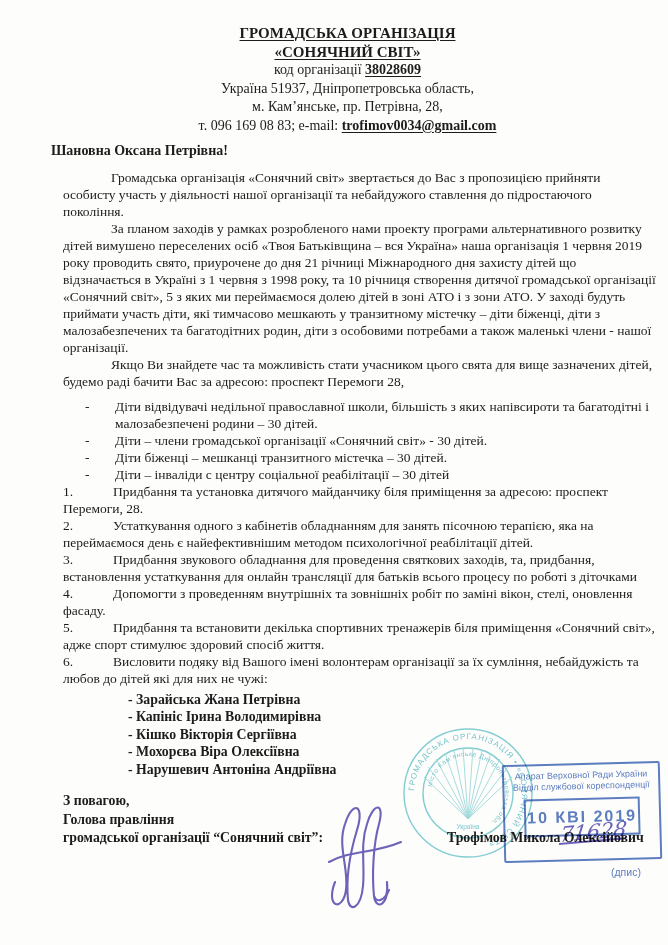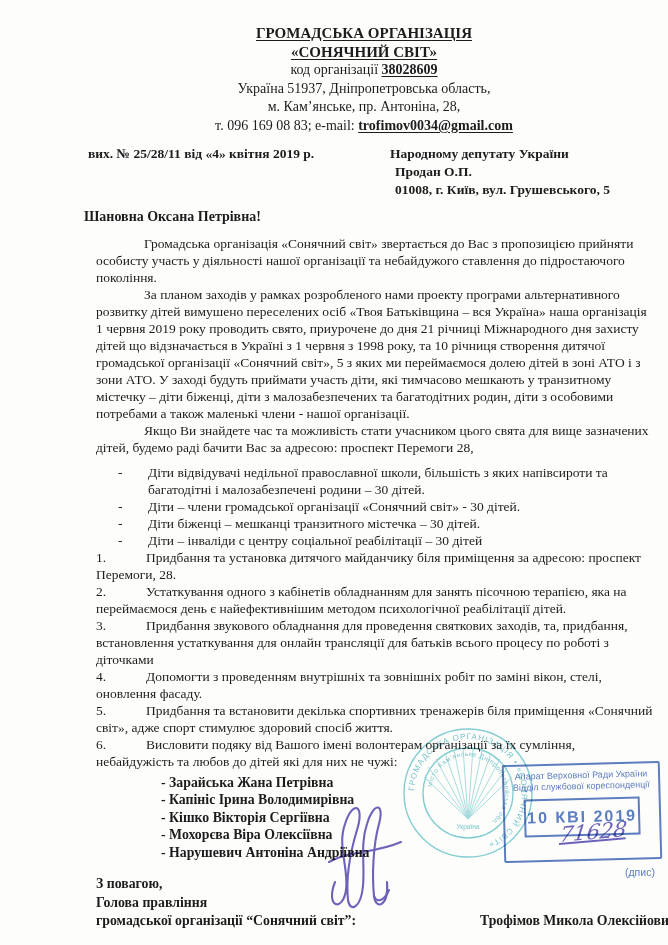--- a/index.html
+++ b/index.html
@@ -1,20 +1,20 @@
 <!DOCTYPE html>
 <html><head>
 <meta charset="utf-8">
 <style>
   html,body{margin:0;padding:0;background:#ffffff;}
   .page{
     position:relative;width:668px;height:945px;background:#fdfdfc;
     font-family:"Liberation Serif", serif;color:#1c1c1c;overflow:hidden;
   }
-  .content{padding:24px 12px 0 63px;margin-left:33px;}
+  .content{padding:24px 12px 0 63px;}
 
   
   .letterhead{text-align:center;line-height:18.5px;position:relative;left:-12px;}
   .lh-org{font-size:15px;font-weight:bold;text-decoration:underline;text-underline-offset:2px;}
   .lh-plain{font-size:14px;text-align:center;}
   .lh-strong{font-weight:bold;text-decoration:underline;text-underline-offset:2px;}
 
   
   .ref-row{position:relative;margin-top:10px;height:56px;font-weight:bold;font-size:13.5px;line-height:18px;}
   .ref-no{position:absolute;left:-8px;top:0;}
@@ -54,47 +54,39 @@
     margin:6px auto 0;width:112px;height:34px;border:2px solid #4067b8;
     display:flex;align-items:center;justify-content:center;
     font-size:16px;letter-spacing:2px;font-weight:bold;
   }
   .hand-number{
     left:560px;top:820px;font-size:21px;color:#5b51b4;font-style:italic;
     transform:rotate(-5deg) skewX(-12deg);mix-blend-mode:multiply;
     text-decoration:underline;text-decoration-thickness:2px;text-underline-offset:1px;
     font-family:"DejaVu Serif", serif;opacity:.9;
   }
-  .stamp-note{left:625px;top:866px;color:#4067b8;font-size:10.5px;opacity:.85;
+  .stamp-note{left:611px;top:866px;color:#4067b8;font-size:10.5px;opacity:.85;
     font-family:"Liberation Sans", sans-serif;mix-blend-mode:multiply;}
   .signature{left:315px;top:786px;width:100px;height:132px;mix-blend-mode:multiply;opacity:.92;}
 </style>
 </head>
 <body>
 
 <div class="page">
   <div class="content">
 
     <div class="letterhead">
       <div class="lh-org">ГРОМАДСЬКА ОРГАНІЗАЦІЯ</div>
       <div class="lh-org">«СОНЯЧНИЙ СВІТ»</div>
       <div class="lh-plain"><span>код організації </span><span class="lh-strong">38028609</span></div>
       <div class="lh-plain">Україна 51937, Дніпропетровська область,</div>
-      <div class="lh-plain">м. Кам’янське, пр. Антоніна, 28,</div>
+      <div class="lh-plain">м. Кам’янське, пр. Петрівна, 28,</div>
       <div class="lh-plain"><span>т. 096 169 08 83; e-mail: </span><span class="lh-strong">trofimov0034@gmail.com</span></div>
     </div>
 
-    <div class="ref-row">
-      <div class="ref-no">вих. № 25/28/11 від «4» квітня 2019 р.</div>
-      <div class="addressee">
-        <div>Народному депутату України</div>
-        <div class="ind">Продан О.П.</div>
-        <div class="ind">01008, г. Київ, вул. Грушевського, 5</div>
-      </div>
-    </div>
 
     <div class="salutation">Шановна Оксана Петрівна!</div>
 
     <div class="body-text">
       <p class="para">Громадська організація «Сонячний світ» звертається до Вас з пропозицією прийняти особисту участь у діяльності нашої організації та небайдужого ставлення до підростаючого покоління.</p>
       <p class="para">За планом заходів у рамках розробленого нами проекту програми альтернативного розвитку дітей вимушено переселених осіб «Твоя Батьківщина – вся Україна» наша організація 1 червня 2019 року проводить свято, приурочене до дня 21 річниці Міжнародного дня захисту дітей що відзначається в Україні з 1 червня з 1998 року, та 10 річниця створення дитячої громадської організації «Сонячний світ», 5 з яких ми переймаємося долею дітей в зоні АТО і з зони АТО.  У заході будуть приймати участь діти, які тимчасово мешкають у транзитному містечку – діти біженці, діти з малозабезпечених та багатодітних родин,  діти з особовими потребами а також маленькі члени - нашої організації.</p>
       <p class="para">Якщо Ви знайдете час та можливість стати учасником цього свята для вище зазначених дітей, будемо раді бачити Вас за адресою: проспект Перемоги 28,</p>
 
       <div class="dash-list">
         <div class="dash-item">

